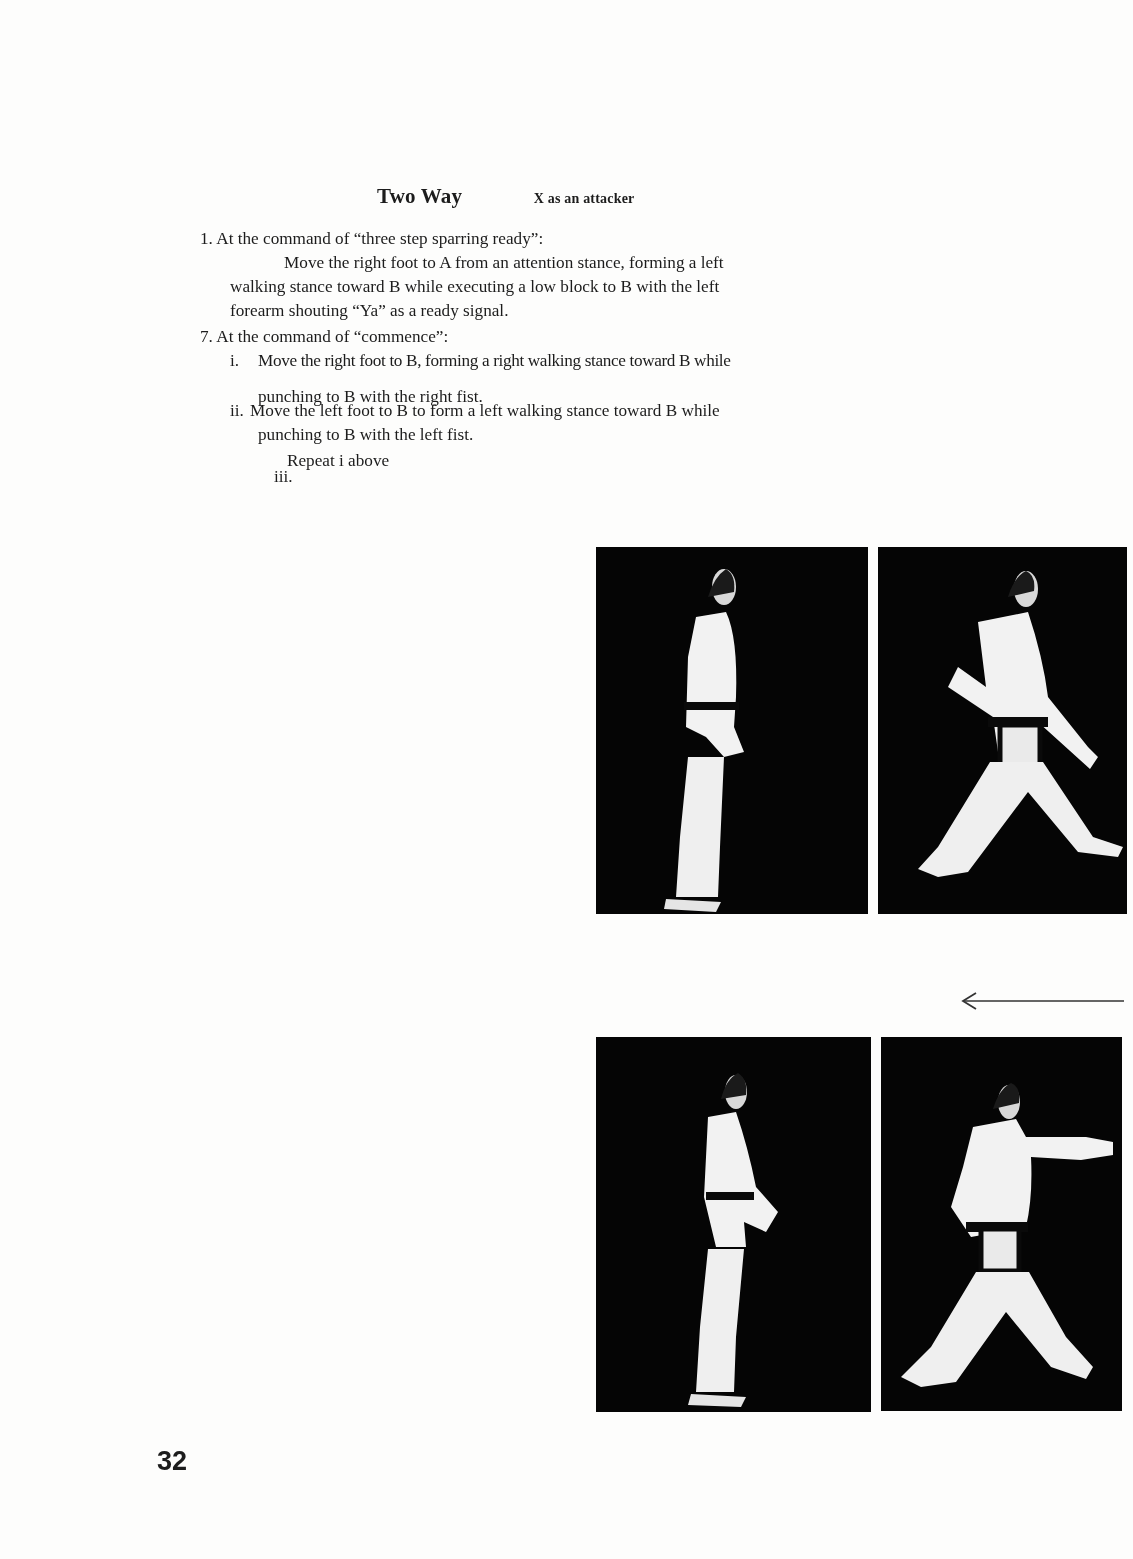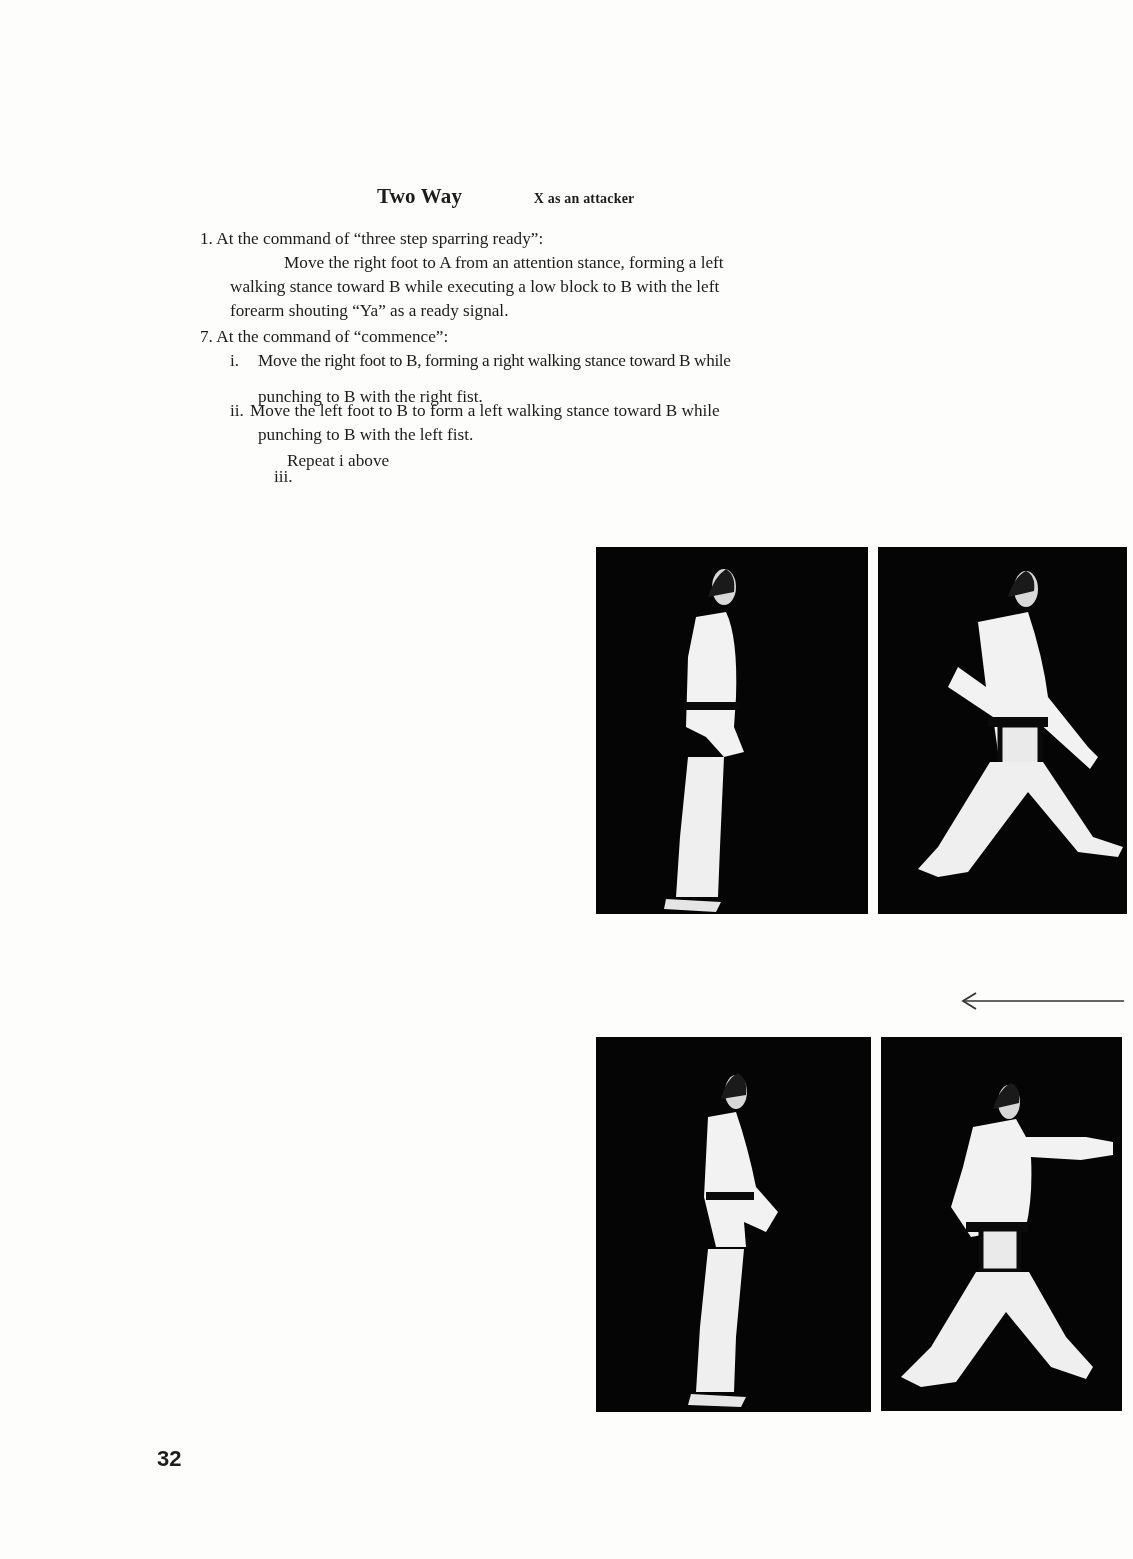--- a/index.html
+++ b/index.html
@@ -8,21 +8,21 @@
       font-family:"Liberation Serif","DejaVu Serif",serif; color:#1c1c1c;
     }
     .title { position:absolute; top:184px; left:377px; font-size:21px; font-weight:bold; letter-spacing:0.2px; white-space:nowrap; }
     .title .t1 { display:inline-block; margin-right:66px; }
     .title .t2 { font-size:14px; }
     .text { position:absolute; left:200px; width:795px; font-size:17.2px; line-height:22.8px; white-space:nowrap; }
     .line { position:absolute; white-space:nowrap; }
     .photo { position:absolute; background:#050505; overflow:hidden; }
     .photo svg { width:100%; height:100%; display:block; }
     .arrow { position:absolute; left:958px; top:990px; width:170px; height:22px; }
-    .pagenum { position:absolute; left:157px; top:1446px; font-family:"Liberation Sans","DejaVu Sans",sans-serif; font-weight:bold; font-size:22px; }
+    .pagenum { position:absolute; left:157px; top:1446px; font-family:"Liberation Sans","DejaVu Sans",sans-serif; font-weight:bold; font-size:27px; }
   </style>
 </head>
 <body>
 
 <div class="title">
   <span class="t1">Two Way</span>
   <span class="t2">X as an attacker</span>
 </div>
 
 <div class="text" style="top:228px;">

